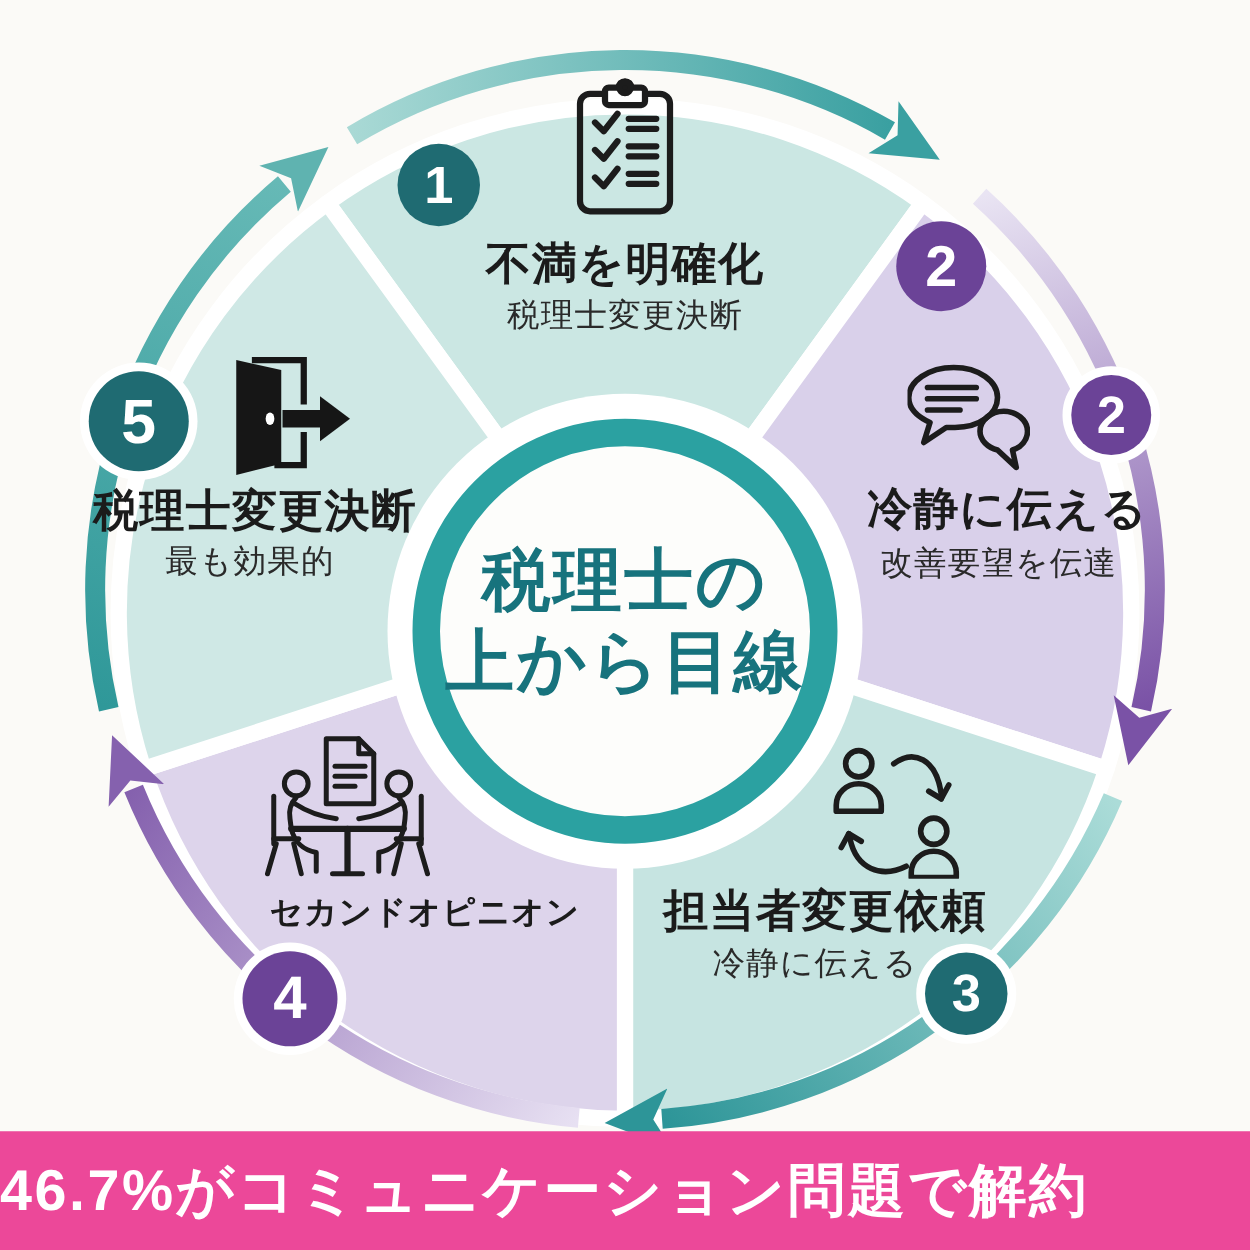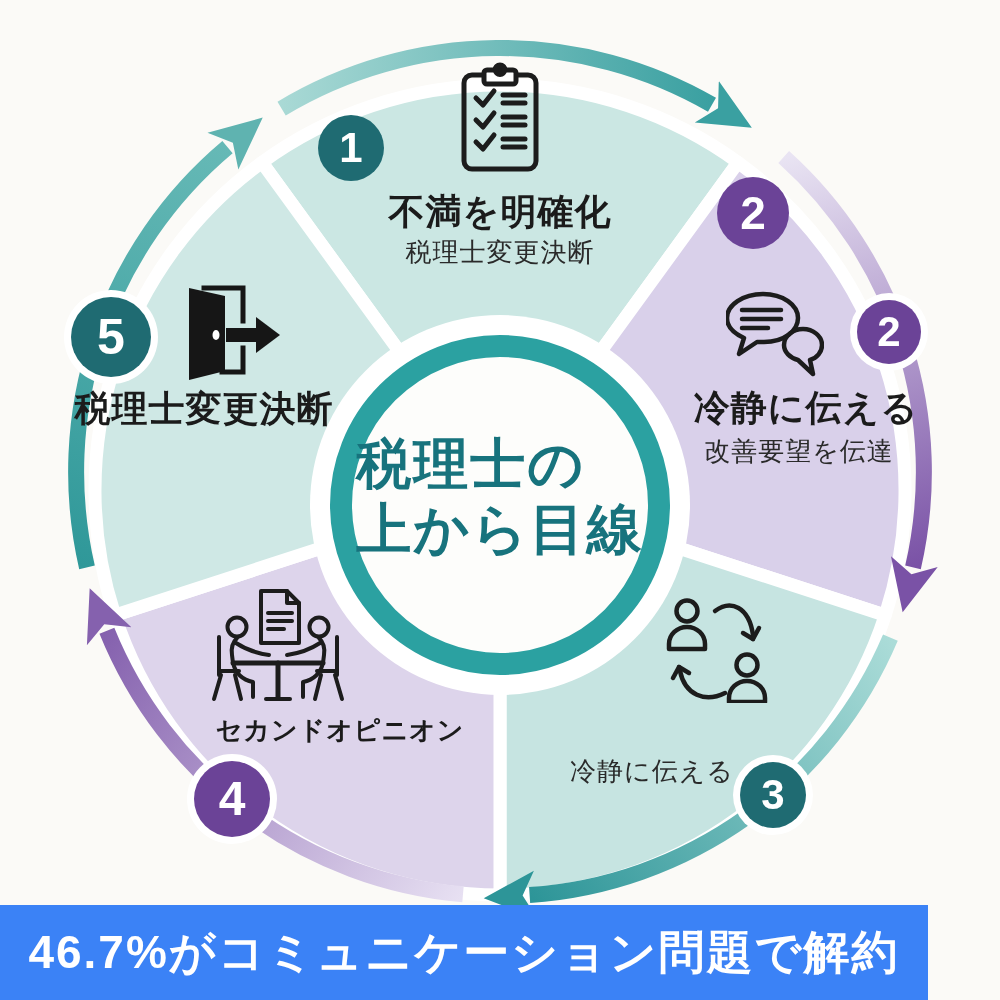--- a/index.html
+++ b/index.html
@@ -10,24 +10,24 @@
   .badge{position:absolute;border-radius:50%;color:#fff;display:flex;align-items:center;
          justify-content:center;font-weight:800;transform:translate(-50%,-50%);line-height:1;}
   .badge.teal{background:#1f6b72;}
   .badge.purple{background:#6b4397;}
   .badge.ringed{box-shadow:0 0 0 7px #ffffff;}
   .step-title{position:absolute;transform:translate(-50%,-50%);white-space:nowrap;
               font-weight:800;font-size:36px;color:#1b1b1b;letter-spacing:1px;}
   .step-sub{position:absolute;transform:translate(-50%,-50%);white-space:nowrap;
             font-weight:500;font-size:26px;color:#2a2a2a;letter-spacing:1px;}
   .center-label{position:absolute;left:500px;top:497px;transform:translate(-50%,-50%);
-                color:#17737d;font-weight:800;font-size:55px;
+                text-align:center;color:#17737d;font-weight:800;font-size:55px;
                 line-height:1.18;letter-spacing:2px;white-space:nowrap;}
-  .banner{position:absolute;left:0;top:905px;width:928px;height:95px;background:#3b82f6;
-          display:flex;align-items:center;justify-content:center;}
+  .banner{position:absolute;left:0;top:905px;width:1000px;height:95px;background:#ec4899;
+          display:flex;align-items:center;}
   .banner-text{color:#ffffff;font-size:46px;font-weight:800;letter-spacing:2px;white-space:nowrap;}
   .icon{position:absolute;}
 </style>
 </head>
 <body>
 
 <div class="canvas">
 
   <svg class="layer" width="1000" height="1000" viewBox="0 0 1000 1000">
     <defs>
@@ -177,25 +177,27 @@
   <div class="badge teal ringed" style="left:773px;top:795px;width:66px;height:66px;font-size:42px">3</div>
   <div class="badge purple ringed" style="left:232px;top:799px;width:76px;height:76px;font-size:48px">4</div>
   <div class="badge teal ringed" style="left:111px;top:337px;width:80px;height:80px;font-size:50px">5</div>
 
   <div class="step-title" style="left:500px;top:212px">不満を明確化</div>
   <div class="step-sub" style="left:500px;top:252px">税理士変更決断</div>
 
   <div class="step-title" style="left:806px;top:408px">冷静に伝える</div>
   <div class="step-sub" style="left:799px;top:451px">改善要望を伝達</div>
 
+  <div class="step-title" style="left:660px;top:729px">担当者変更依頼</div>
   <div class="step-sub" style="left:652px;top:771px">冷静に伝える</div>
 
   <div class="step-title" style="left:340px;top:730px;font-size:26px">セカンドオピニオン</div>
 
   <div class="step-title" style="left:204px;top:409px">税理士変更決断</div>
+  <div class="step-sub" style="left:200px;top:449px">最も効果的</div>
 
   <div class="center-label">
     <div>税理士の</div>
     <div>上から目線</div>
   </div>
 
   <div class="banner">
     <div class="banner-text">46.7%がコミュニケーション問題で解約</div>
   </div>
 

